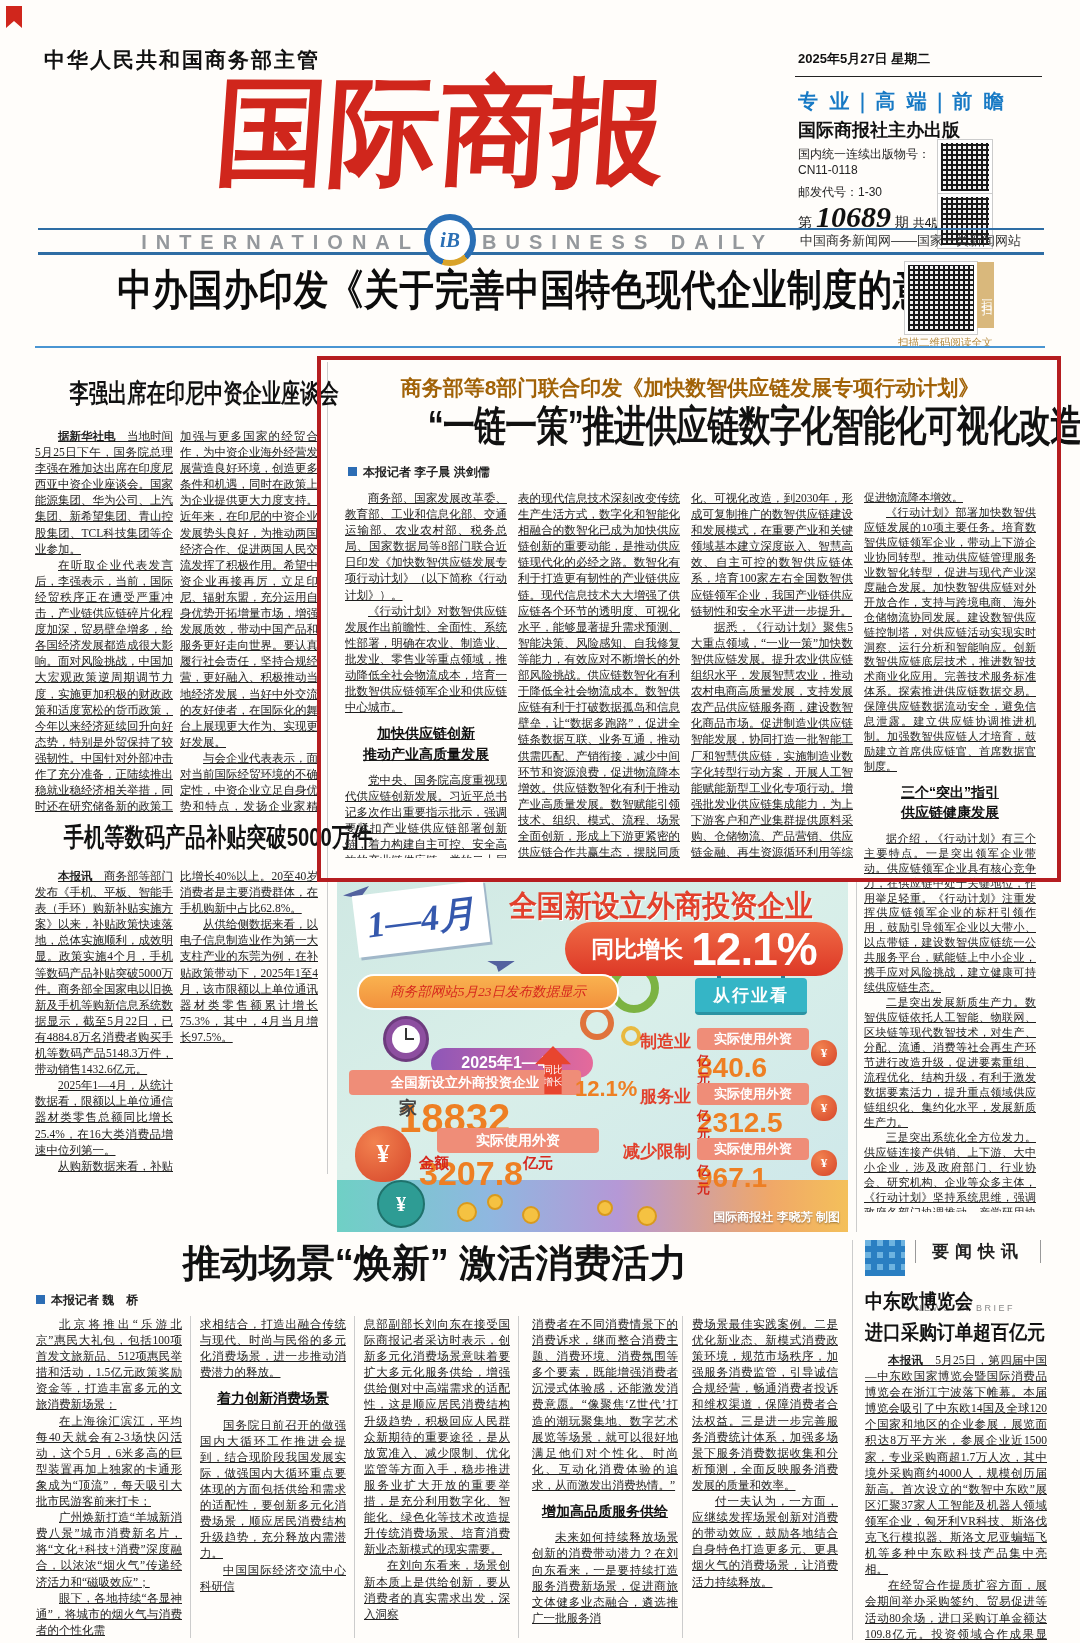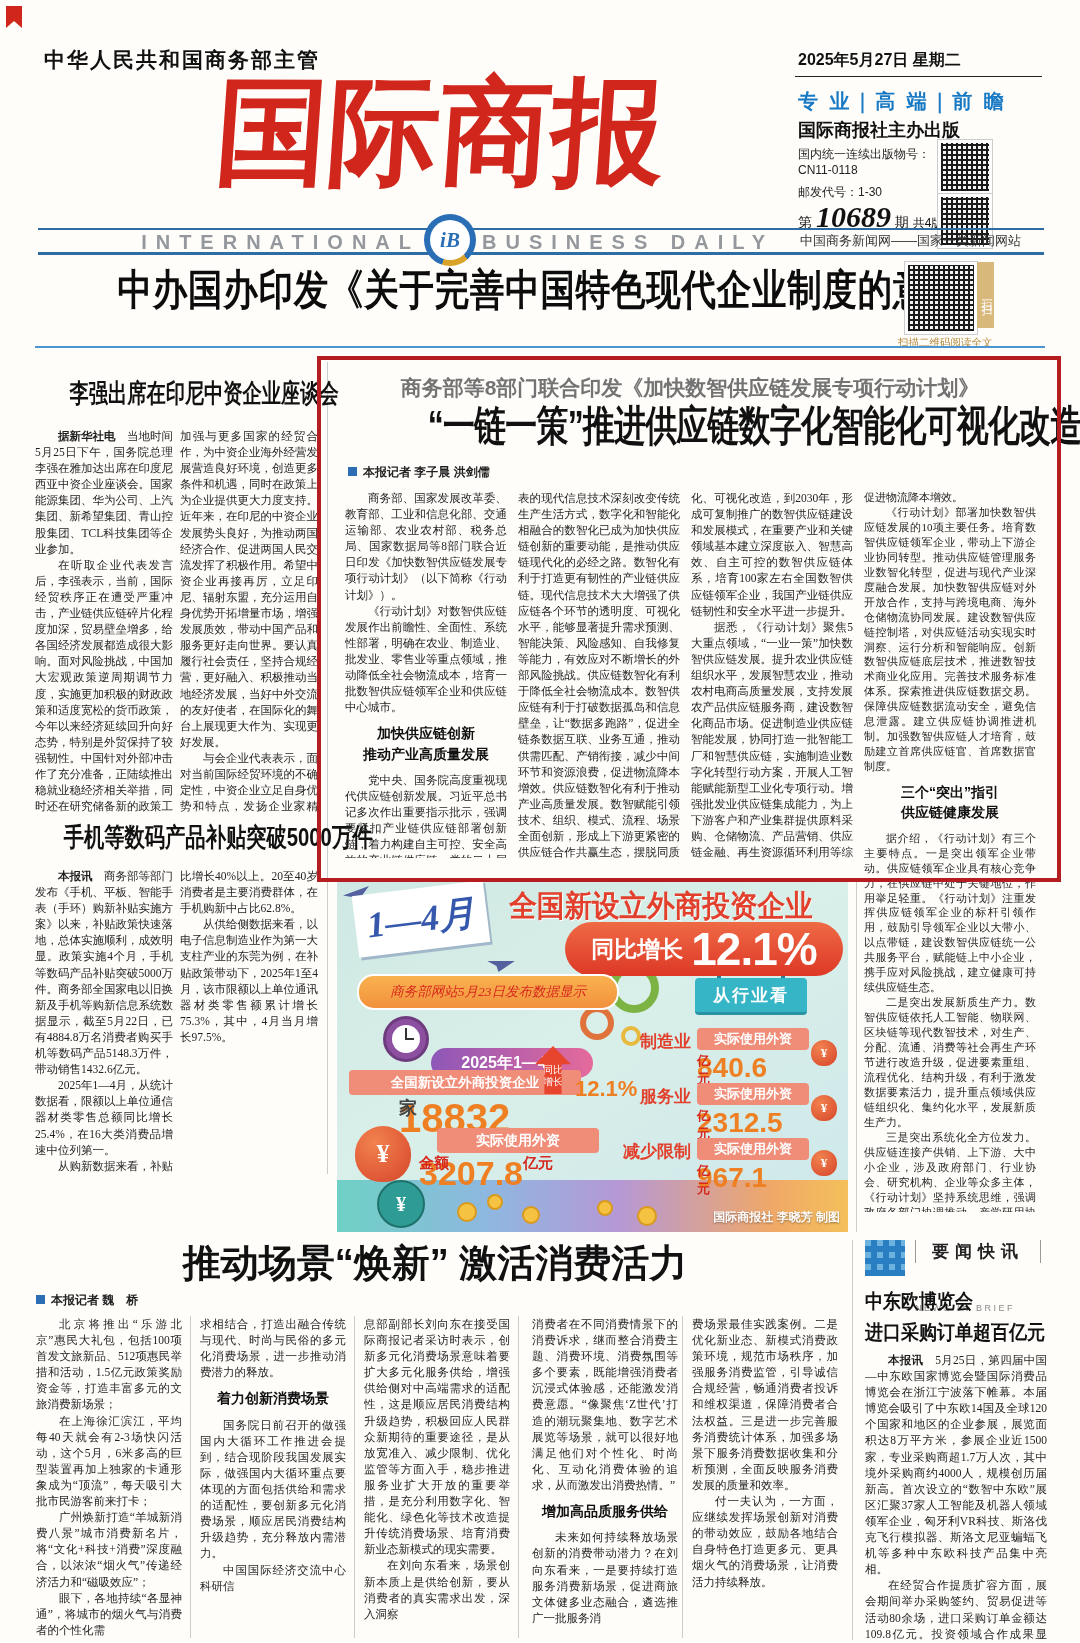--- a/index.html
+++ b/index.html
@@ -6,21 +6,21 @@
   #page{position:relative;width:1080px;height:1643px;background:#fffdfa;overflow:hidden;
         font-family:"Liberation Serif","DejaVu Serif",serif;color:#1f1f1f;}
   .abs{position:absolute;}
   .sans{font-family:"Liberation Sans","DejaVu Sans",sans-serif;}
   
   .corner{left:6px;top:6px;width:16px;height:22px;background:#d0261c;
           clip-path:polygon(0 0,100% 0,100% 100%,50% 68%,0 100%);}
   .sup{left:44px;top:46px;font-size:21px;font-weight:600;letter-spacing:2px;color:#111;}
   .mtitle{left:100px;top:62px;width:680px;text-align:center;font-size:112px;line-height:1.25;
           font-weight:900;color:#d0261c;transform:skewX(-4deg) scaleY(1.04);}
-  .mh-date{left:798px;top:50px;font-size:16px;font-weight:600;color:#111;}
+  .mh-date{left:798px;top:50px;font-size:13px;font-weight:600;color:#111;}
   .mh-rule1{left:795px;top:76px;width:247px;height:1px;background:#222;}
   .mh-slogan{left:798px;top:88px;font-size:20px;font-weight:bold;color:#1779c4;letter-spacing:3px;}
   .mh-pub{left:798px;top:118px;font-size:18px;font-weight:800;color:#111;}
   .mh-small{font-size:12px;color:#222;}
   .mh-issue{left:798px;top:200px;font-size:14px;color:#111;}
   .mh-issue .no{font-size:30px;font-style:italic;font-weight:bold;font-family:"Liberation Serif",serif;}
   .mh-issue .pg{font-size:12px;}
   .qr{background:
       repeating-linear-gradient(0deg,#1a1a1a 0 2px,transparent 2px 5px),
       repeating-linear-gradient(90deg,#1a1a1a 0 2px,#f4f4f4 2px 5px);
@@ -39,21 +39,21 @@
             white-space:nowrap;text-align:center;transform:scaleX(.82);transform-origin:center;
             letter-spacing:1px;}
   .bqr{left:905px;top:262px;width:66px;height:66px;}
   .bqr-tab{left:977px;top:262px;width:17px;height:66px;background:#d9b87c;color:#fff;
            writing-mode:vertical-rl;font-size:11px;text-align:center;letter-spacing:2px;}
   .bqr-cap{left:898px;top:336px;width:100px;font-size:10.5px;color:#b58a3e;}
   .blue-rule{left:35px;top:346px;width:1010px;height:2px;background:#4a95d2;}
   
   .atitle{font-weight:900;color:#111;white-space:nowrap;text-align:center;
           font-family:"Liberation Sans","DejaVu Sans",sans-serif;}
-  .colbox{position:absolute;overflow:hidden;text-align:justify;font-size:11.5px;line-height:1.4;color:#1e1e1e;}
+  .colbox{position:absolute;overflow:hidden;text-align:justify;font-size:11.5px;line-height:1.4;color:#1e1e1e;text-decoration:underline;}
   .colbox p{margin:0;}
   .ind{text-indent:2em;}
   .lead{font-family:"Liberation Sans","DejaVu Sans",sans-serif;font-weight:bold;}
   .sub{font-family:"Liberation Sans","DejaVu Sans",sans-serif;font-weight:bold;font-size:14px;
        text-align:center;white-space:pre-line;margin:8px 0;line-height:1.45;color:#111;}
   .byline{font-family:"Liberation Sans","DejaVu Sans",sans-serif;font-size:12px;font-weight:bold;color:#222;}
   .bysq{display:inline-block;width:9px;height:9px;background:#2d6db4;margin-right:6px;}
   .vline{position:absolute;width:1px;background:#ccc;}
   
   .redbox{left:317px;top:356px;width:736px;height:518px;border:4px solid #b51d20;z-index:40;pointer-events:none;}
@@ -184,21 +184,21 @@
     <p class="ind"><b class="lead">本报讯　</b><span>商务部等部门发布《手机、平板、智能手表（手环）购新补贴实施方案》以来，补贴政策快速落地，总体实施顺利，成效明显。政策实施4个月，手机等数码产品补贴突破5000万件。商务部全国家电以旧换新及手机等购新信息系统数据显示，截至5月22日，已有4884.8万名消费者购买手机等数码产品5148.3万件，带动销售1432.6亿元。</span></p>
     <p class="ind">2025年1—4月，从统计数据看，限额以上单位通信器材类零售总额同比增长25.4%，在16大类消费品增速中位列第一。</p>
     <p class="ind">从购新数据来看，补贴政策带动下假日消费更加火热，春节、清明节、“五一”假期期间，全国售价6000元以下手机日均销售额较非节假日增长18.5%；“五一”当周，全国售价6000元以下手机销售量、销售额环比分别增长22.7%、20.1%，山东、四川、湖北等11省手机销售量环</p>
   </div>
   <div class="colbox" style="left:180px;top:868px;width:138px;height:306px;">
     <p>比增长40%以上。20至40岁消费者是主要消费群体，在手机购新中占比62.8%。</p>
     <p class="ind">从供给侧数据来看，以电子信息制造业作为第一大支柱产业的东莞为例，在补贴政策带动下，2025年1至4月，该市限额以上单位通讯器材类零售额累计增长75.3%，其中，4月当月增长97.5%。</p>
 
   </div>
 
-  <div class="abs sans" style="left:345px;top:374px;width:690px;text-align:center;font-size:21px;font-weight:600;color:#737373;">商务部等8部门联合印发《加快数智供应链发展专项行动计划》</div>
+  <div class="abs sans" style="left:345px;top:374px;width:690px;text-align:center;font-size:21px;font-weight:600;color:#a16207;">商务部等8部门联合印发《加快数智供应链发展专项行动计划》</div>
   <div class="abs atitle" style="left:345px;top:398px;width:690px;font-size:42px;transform:scaleX(.76);letter-spacing:-1px;">“一链一策”推进供应链数字化智能化可视化改造</div>
   <div class="abs byline" style="left:348px;top:464px;"><span class="bysq"></span><span>本报记者 李子晨 洪剑儒</span></div>
 
   <div class="colbox" style="left:345px;top:490px;width:162px;height:368px;">
     <p class="ind">商务部、国家发展改革委、教育部、工业和信息化部、交通运输部、农业农村部、税务总局、国家数据局等8部门联合近日印发《加快数智供应链发展专项行动计划》（以下简称《行动计划》）。</p>
     <p class="ind">《行动计划》对数智供应链发展作出前瞻性、全面性、系统性部署，明确在农业、制造业、批发业、零售业等重点领域，推动降低全社会物流成本，培育一批数智供应链领军企业和供应链中心城市。</p>
     <div class="sub">加快供应链创新
 推动产业高质量发展</div>
     <p class="ind">党中央、国务院高度重视现代供应链创新发展。习近平总书记多次作出重要指示批示，强调要紧扣产业链供应链部署创新链，着力构建自主可控、安全高效的产业链供应链。党的二十届三中全会提出，“健全提升产业链供应链韧性和安全水平制度”，“促进实体经济和数字经济深度融合”，支持企业用数智技术改造提升传统产业。</p>
 

